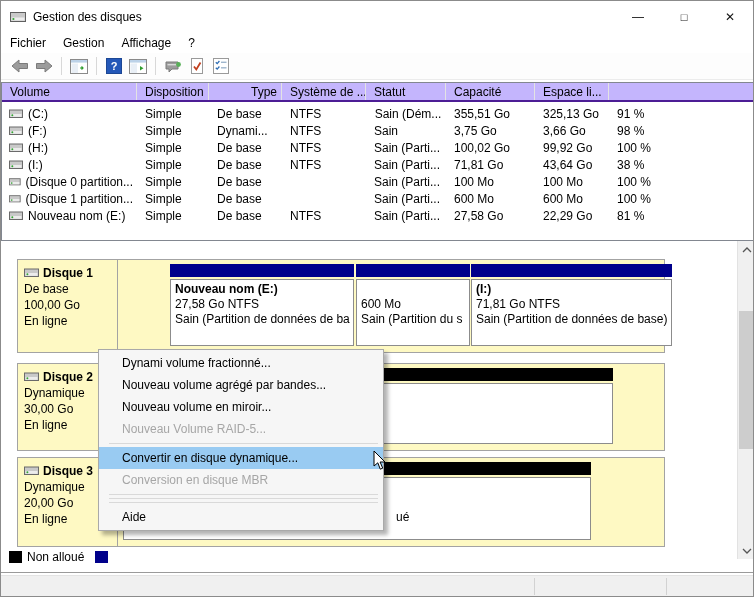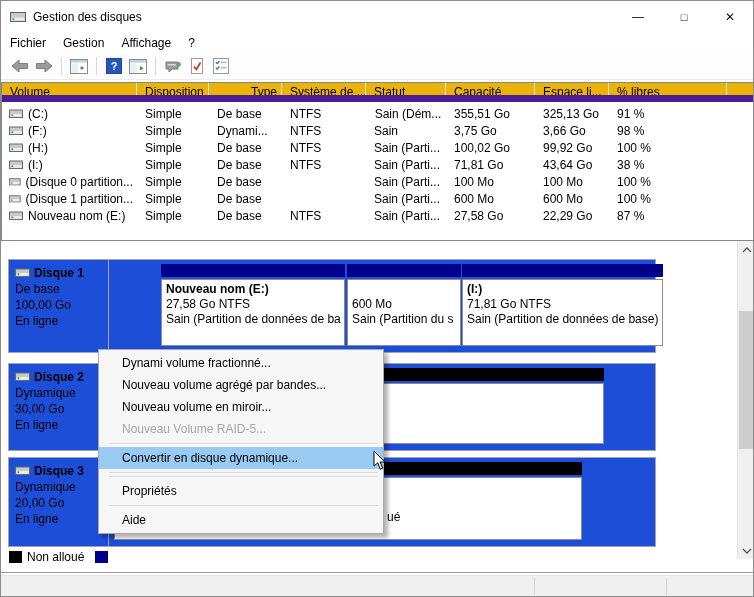--- a/index.html
+++ b/index.html
@@ -19,30 +19,30 @@
   .menubar{position:absolute;top:32px;left:0;right:0;height:20px;display:flex;align-items:center;padding-left:9px}
   .mb-item{padding:2px 9px 3px 0;margin-right:8px;white-space:nowrap}
 
   
   .toolbar{position:absolute;top:52px;left:0;right:0;height:27px;display:flex;align-items:center;padding-left:7px;border-bottom:1px solid #ececec;background:#fdfdfd}
   .tb-btn{width:24px;height:22px;display:flex;align-items:center;justify-content:center}
   .tb-sep{width:1px;height:18px;background:#d8d8d8;margin:0 5px}
 
   
   .volume-pane{position:absolute;top:81px;left:0;width:754px;height:159px;background:#fff;border:1px solid #828790;overflow:hidden}
-  .vt-header{display:flex;height:19px;background:#eab308;border-bottom:7px solid #4c1d95}
+  .vt-header{display:flex;height:19px;background:#c4b5fd;border-bottom:2px solid #4c1d95}
   .vt-h{border-right:1px solid #e3e3e3;padding:2px 4px 0 8px;white-space:nowrap;overflow:hidden}
   .vt-rows{padding-top:3px}
   .vt-row{display:flex;height:17px;align-items:center}
   .vt-c{padding:0 4px 0 8px;white-space:nowrap;overflow:hidden;flex-shrink:0}
   .vt-c.first{display:flex;align-items:center;gap:5px;padding-left:7px}
 
   
   .graph-pane{position:absolute;top:240px;left:0;width:754px;height:332px;background:#fff;border-bottom:1px solid #9a9a9a}
-  .disk-row{position:absolute;left:7px;width:648px;background:#1d4ed8;border:1px solid #a3a3a3}
+  .disk-row{position:absolute;left:16px;width:648px;background:#fef9c3;border:1px solid #a3a3a3}
   .disk-head{position:absolute;left:0;top:0;bottom:0;width:100px;border-right:1px solid #a3a3a3;padding:5px 2px 0 6px;line-height:16px}
   .disk-head .dh-title{display:flex;align-items:center;gap:4px;font-weight:bold}
   .part{position:absolute;top:4px}
   .part-bar{height:13px}
   .part-body{position:absolute;left:0;right:0;top:15px;background:#fff;border:1px solid #8c8c8c;padding:2px 0 0 4px;overflow:hidden;line-height:15px}
   .p-line{height:15px;white-space:nowrap;overflow:hidden}
   .p-label{font-weight:bold}
 
   
   .legend{position:absolute;left:8px;top:308px;height:16px;display:flex;align-items:center}
@@ -158,21 +158,20 @@
 
   <div class="volume-pane">
     <div class="vt-header">
         <span class="vt-h" style="width: 135px;">Volume</span>
         <span class="vt-h" style="width: 72px;">Disposition</span>
         <span class="vt-h" style="width: 73px; text-align: right;">Type</span>
         <span class="vt-h" style="width: 84px;">Système de ...</span>
         <span class="vt-h" style="width: 80px;">Statut</span>
         <span class="vt-h" style="width: 89px;">Capacité</span>
         <span class="vt-h" style="width: 74px;">Espace li...</span>
-        <span class="vt-h" style="width: 118px;">% libres</span>
       </div>
     <div class="vt-rows">
         <div class="vt-row">
     <span class="vt-c first" style="width: 135px;">
             <svg width="14" height="10" viewBox="0 0 14 10">
               <rect x="0.5" y="1" width="13" height="7.5" fill="#c9c9c9" stroke="#6a6a6a"></rect>
               <rect x="1.5" y="5" width="11" height="2.8" fill="#ececec"></rect>
               <circle cx="3.3" cy="6.3" r="1" fill="#35a435"></circle>
             </svg>
             <span class="vt-txt">(C:)</span>
@@ -278,21 +277,21 @@
               <circle cx="3.3" cy="6.3" r="1" fill="#35a435"></circle>
             </svg>
             <span class="vt-txt">Nouveau nom (E:)</span>
           </span>
   <span class="vt-c" style="width: 72px;">Simple</span>
           <span class="vt-c" style="width: 73px;">De base</span>
           <span class="vt-c" style="width: 84px;">NTFS</span>
           <span class="vt-c" style="width: 80px;">Sain (Parti...</span>
           <span class="vt-c" style="width: 89px;">27,58 Go</span>
           <span class="vt-c" style="width: 74px;">22,29 Go</span>
-          <span class="vt-c" style="width: 118px;">87 %</span>
+          <span class="vt-c" style="width: 118px;">81 %</span>
         </div>
       </div>
   </div>
 
   <div class="graph-pane">
     <div class="disk-row" style="top: 18px; height: 94px;">
     <div class="disk-head">
       <div class="dh-title">
             <svg width="15" height="10" viewBox="0 0 15 10">
               <rect x="0.5" y="1" width="14" height="7.5" fill="#c9c9c9" stroke="#6a6a6a"></rect>
@@ -406,23 +405,23 @@
     <span class="sb-div" style="left:665px"></span>
   </div>
 
   <div class="context-menu">
       <div class="cm-item">Dynami volume fractionné...</div>
       <div class="cm-item">Nouveau volume agrégé par bandes...</div>
       <div class="cm-item">Nouveau volume en miroir...</div>
       <div class="cm-item disabled">Nouveau Volume RAID-5...</div>
       <div class="cm-sep"></div>
       <div class="cm-item highlighted" style="background: rgb(153, 203, 242);">Convertir en disque dynamique...</div>
+      <div class="cm-item disabled">Conversion en disque MBR</div>
       <div class="cm-sep"></div>
       <div class="cm-sep"></div>
-      <div class="cm-item">Propriétés</div>
       <div class="cm-sep"></div>
       <div class="cm-item">Aide</div>
     </div>
 
   <span class="cursor">
     <svg width="14" height="20" viewBox="0 0 14 20">
         <path d="M1 0 L1 15 L4.8 11.8 L7.3 18.2 L9.7 17.1 L7.1 11 L12 11 Z" fill="#fff" stroke="#000" stroke-width="1"></path>
       </svg>
   </span>
 

